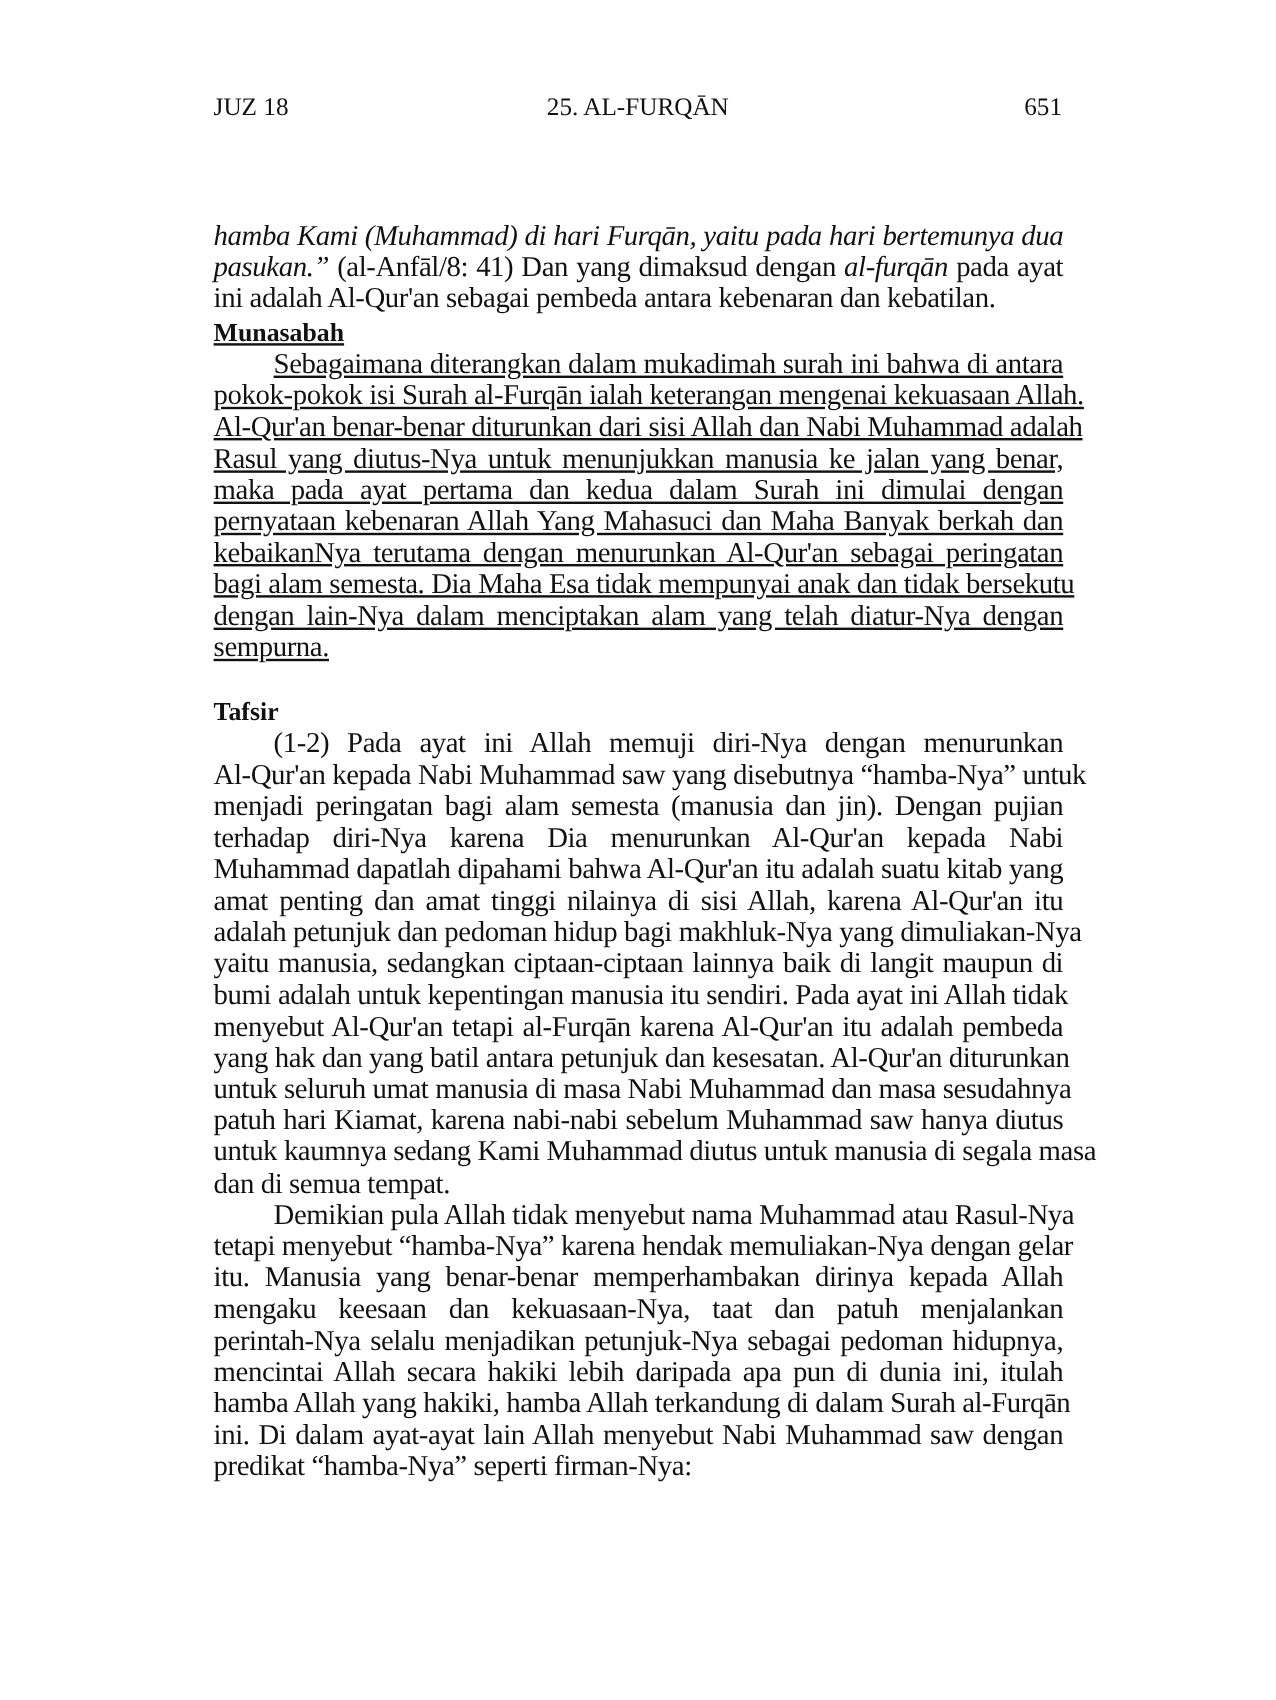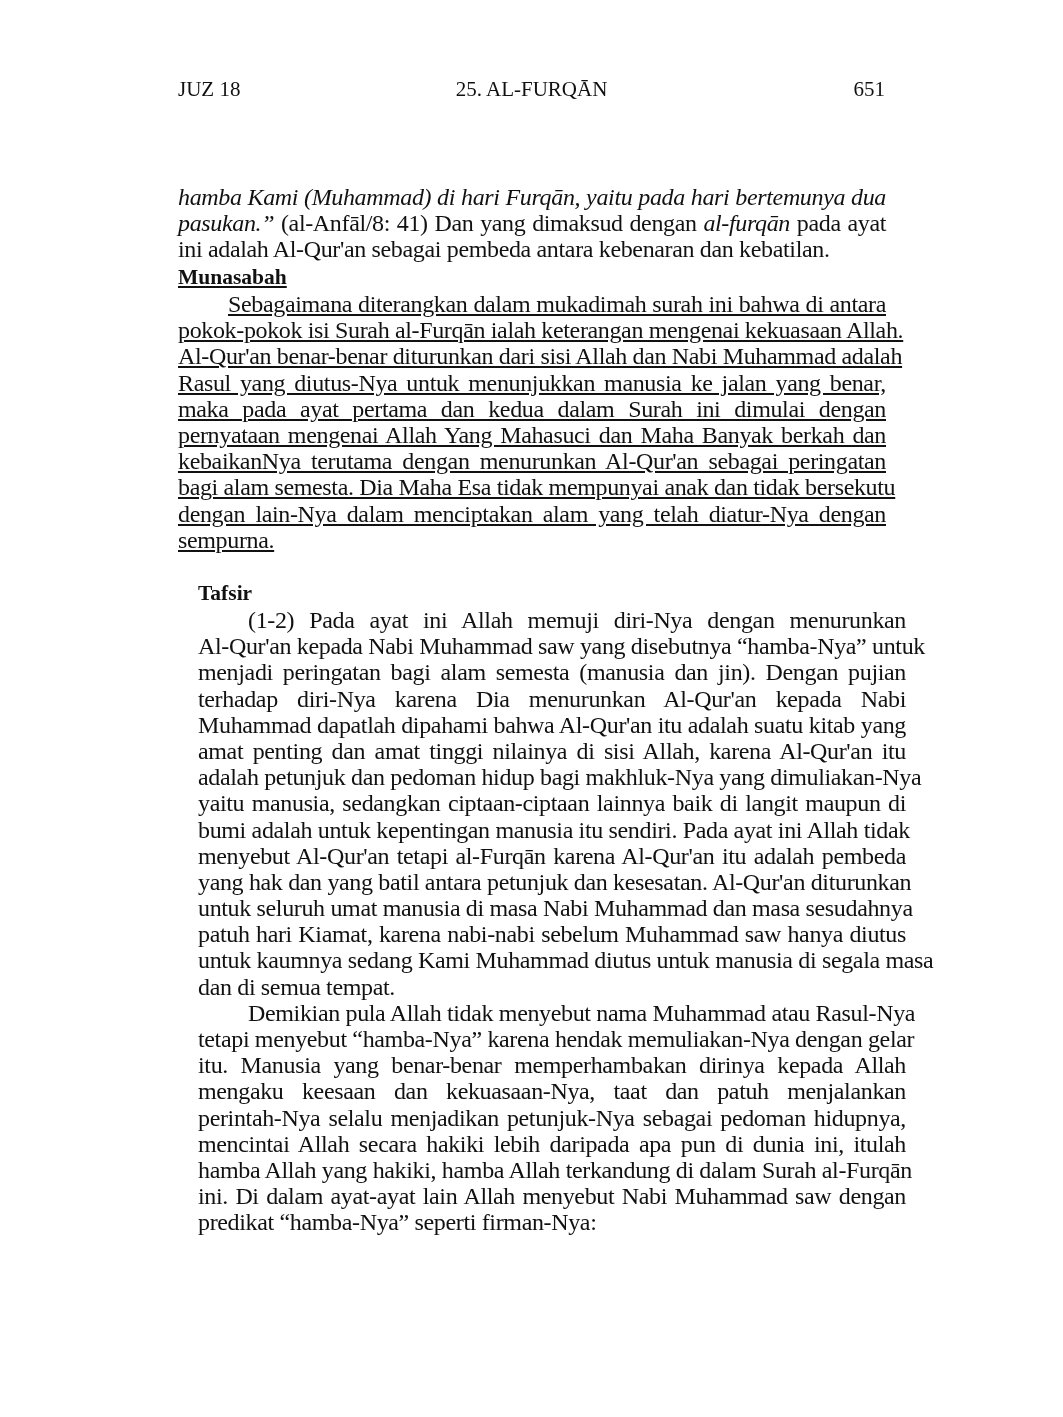--- a/index.html
+++ b/index.html
@@ -30,29 +30,29 @@
   </div>
 
   <div class="body" style="top:264px;text-decoration:underline;">
     <span class="heading">Munasabah</span>
     <div id="munasabah-lines">
         <span class="line indent">Sebagaimana diterangkan dalam mukadimah surah ini bahwa di antara</span>
         <span class="line">pokok-pokok isi Surah al-Furqān ialah keterangan mengenai kekuasaan Allah.</span>
         <span class="line">Al-Qur'an benar-benar diturunkan dari sisi Allah dan Nabi Muhammad adalah</span>
         <span class="line">Rasul yang diutus-Nya untuk menunjukkan manusia ke jalan yang benar,</span>
         <span class="line">maka pada ayat pertama dan kedua dalam Surah ini dimulai dengan</span>
-        <span class="line">pernyataan mengenai Allah Yang Mahasuci dan Maha Banyak berkah dan</span>
+        <span class="line">pernyataan kebenaran Allah Yang Mahasuci dan Maha Banyak berkah dan</span>
         <span class="line">kebaikanNya terutama dengan menurunkan Al-Qur'an sebagai peringatan</span>
         <span class="line">bagi alam semesta. Dia Maha Esa tidak mempunyai anak dan tidak bersekutu</span>
         <span class="line">dengan lain-Nya dalam menciptakan alam yang telah diatur-Nya dengan</span>
         <span class="line last">sempurna.</span>
       </div>
   </div>
 
-  <div class="body" style="top:580px;margin-left:20px;">
+  <div class="body" style="top:580px;">
     <span class="heading">Tafsir</span>
     <div id="tafsir-p1">
         <span class="line indent">(1-2) Pada ayat ini Allah memuji diri-Nya dengan menurunkan</span>
         <span class="line">Al-Qur'an kepada Nabi Muhammad saw yang disebutnya “hamba-Nya” untuk</span>
         <span class="line">menjadi peringatan bagi alam semesta (manusia dan jin). Dengan pujian</span>
         <span class="line">terhadap diri-Nya karena Dia menurunkan Al-Qur'an kepada Nabi</span>
         <span class="line">Muhammad dapatlah dipahami bahwa Al-Qur'an itu adalah suatu kitab yang</span>
         <span class="line">amat penting dan amat tinggi nilainya di sisi Allah, karena Al-Qur'an itu</span>
         <span class="line">adalah petunjuk dan pedoman hidup bagi makhluk-Nya yang dimuliakan-Nya</span>
         <span class="line">yaitu manusia, sedangkan ciptaan-ciptaan lainnya baik di langit maupun di</span>

